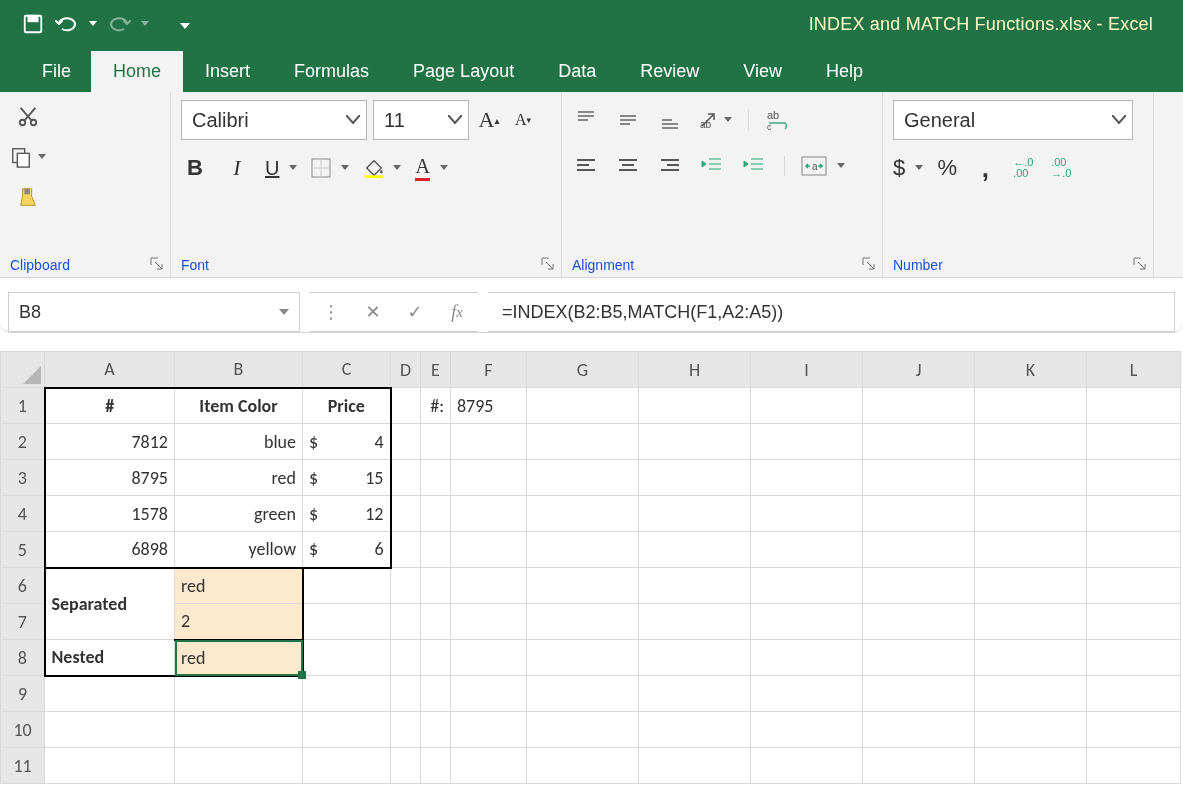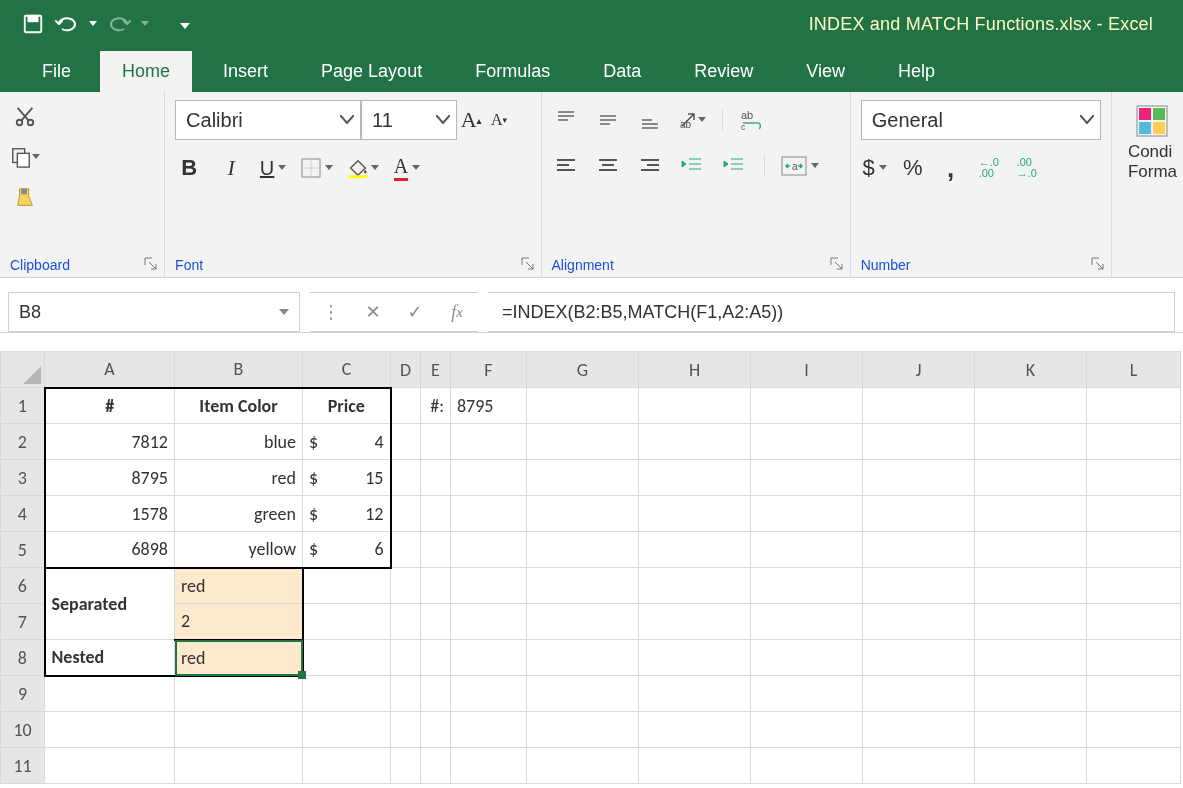--- a/index.html
+++ b/index.html
@@ -1,38 +1,38 @@
 <!DOCTYPE html>
 <html><head>
 <meta charset="utf-8">
 <style>
   html,body{margin:0;padding:0;font-family:"Segoe UI",Arial,sans-serif;background:#fff;color:#333;font-size:14px;overflow:hidden;}
   .title-bar{background:#217346;height:48px;display:flex;align-items:center;color:#fef9c3;}
   .qat{display:flex;align-items:center;gap:8px;padding:0 20px;}
   .qat .ic{width:26px;height:26px;display:flex;align-items:center;justify-content:center;color:#fff;}
   .title-text{flex:1;text-align:right;padding-right:30px;font-size:18px;letter-spacing:.2px;}
-  .tabs{background:#217346;display:flex;align-items:flex-end;height:44px;padding-left:22px;gap:9px;}
+  .tabs{background:#217346;display:flex;align-items:flex-end;height:44px;padding-left:22px;}
   .tab{padding:10px 22px;color:#fff;font-size:18px;cursor:pointer;}
   .tab.active{background:#f3f3f3;color:#217346;}
   .tab.file{padding:10px 20px;}
   .tell-me{display:flex;align-items:center;gap:10px;color:#fff;font-size:18px;padding:0 10px;}
   .ribbon{background:#f3f3f3;border-bottom:1px solid #d4d4d4;display:flex;align-items:stretch;height:185px;}
   .group{border-right:1px solid #d9d9d9;display:flex;flex-direction:column;justify-content:space-between;padding:8px 10px 4px;}
   .group-label{text-align:left;font-size:14px;color:#1d4ed8;padding-top:6px;position:relative;}
   .dlaunch{position:absolute;right:-4px;bottom:2px;width:14px;height:14px;}
   .group-body{flex:1;display:flex;align-items:flex-start;gap:6px;}
   .big-btn{display:flex;flex-direction:column;align-items:center;gap:4px;padding:4px 6px;}
   .col{display:flex;flex-direction:column;gap:10px;align-items:center;}
-  .row{display:flex;align-items:center;gap:0;}
+  .row{display:flex;align-items:center;gap:6px;}
   .combo{height:38px;background:#fff;border:1px solid #b7b7b7;display:flex;align-items:center;padding:0 6px 0 10px;}
   .combo .arr{margin-left:auto;}
   .btn{height:28px;min-width:28px;display:flex;align-items:center;justify-content:center;}
   .sep{width:1px;background:#d9d9d9;align-self:stretch;margin:4px 2px;}
   svg{display:block;}
-  .formula-bar{display:flex;align-items:stretch;height:40px;border-bottom:1px solid #d4d4d4;margin-top:14px;padding:0 8px;gap:10px;}
+  .formula-bar{display:flex;align-items:stretch;height:40px;border-bottom:1px solid #d4d4d4;margin-top:14px;padding:0 8px;gap:10px;border-radius:10px;}
   .name-box{width:270px;border:1px solid #cfcfcf;display:flex;align-items:center;padding:0 10px;font-size:18px;justify-content:space-between;}
   .fbar-btns{display:flex;align-items:center;border:1px solid #cfcfcf;border-left:none;border-right:none;}
   .fbar-btns .b{width:42px;display:flex;align-items:center;justify-content:center;color:#8a8a8a;font-size:18px;}
   .fx{font-style:italic;font-family:"Times New Roman",serif;font-size:18px;color:#666;}
   .formula-input{flex:1;border:1px solid #cfcfcf;border-left:none;display:flex;align-items:center;padding:0 14px;font-size:18px;}
   .sheet{position:relative;margin-top:18px;}
   table.grid{border-collapse:collapse;table-layout:fixed;}
   table.grid th,table.grid td{border:1px solid #d9d9d9;height:36px;font-size:18px;font-family:Calibri,Arial,sans-serif;padding:0 6px;box-sizing:border-box;}
   table.grid th{background:#e6e6e6;font-weight:normal;color:#555;text-align:center;}
   table.grid th.rowh{width:44px;}
@@ -93,22 +93,22 @@
         </svg>
     </span>
   </div>
   <div class="title-text">INDEX and MATCH Functions.xlsx  -  Excel</div>
 </div>
 
 <div class="tabs">
   <div class="tab file">File</div>
   <div class="tab active">Home</div>
   <div class="tab">Insert</div>
+  <div class="tab">Formulas</div>
   <div class="tab">Page Layout</div>
-  <div class="tab">Formulas</div>
   <div class="tab">Data</div>
   <div class="tab">Review</div>
   <div class="tab">View</div>
   <div class="tab">Help</div>
 </div>
 
 <div class="ribbon">
 
   <div class="group" style="width:150px">
     <div class="group-body">
@@ -324,36 +324,20 @@
     </div>
     <div class="group-label"><span>Number</span>
       <span class="dlaunch">
           <svg width="14" height="14">
             <path d="M1 1h7M1 1v7M5 5l7 7M12 7v5h-5" stroke="#777" fill="none"></path>
           </svg>
         </span>
     </div>
   </div>
 
-  <div class="group" style="border-right:none;padding-right:0">
-    <div class="group-body">
-      <div class="big-btn">
-        <svg width="34" height="34">
-            <rect x="2" y="2" width="30" height="30" fill="none" stroke="#888"></rect>
-            <rect x="4" y="4" width="12" height="12" fill="#e27"></rect>
-            <rect x="18" y="4" width="12" height="12" fill="#5b5"></rect>
-            <rect x="4" y="18" width="12" height="12" fill="#5bd"></rect>
-            <rect x="18" y="18" width="12" height="12" fill="#fc5"></rect>
-          </svg>
-        <span style="font-size:17px;white-space:pre;line-height:1.2">Condi
-Forma</span>
-      </div>
-    </div>
-    <div class="group-label"></div>
-  </div>
 </div>
 
 <div class="formula-bar">
   <div class="name-box">
     <span>B8</span>
     <svg width="10" height="7">
         <path d="M0 0l5 6 5-6z" fill="#888"></path>
       </svg>
   </div>
   <div class="fbar-btns">

